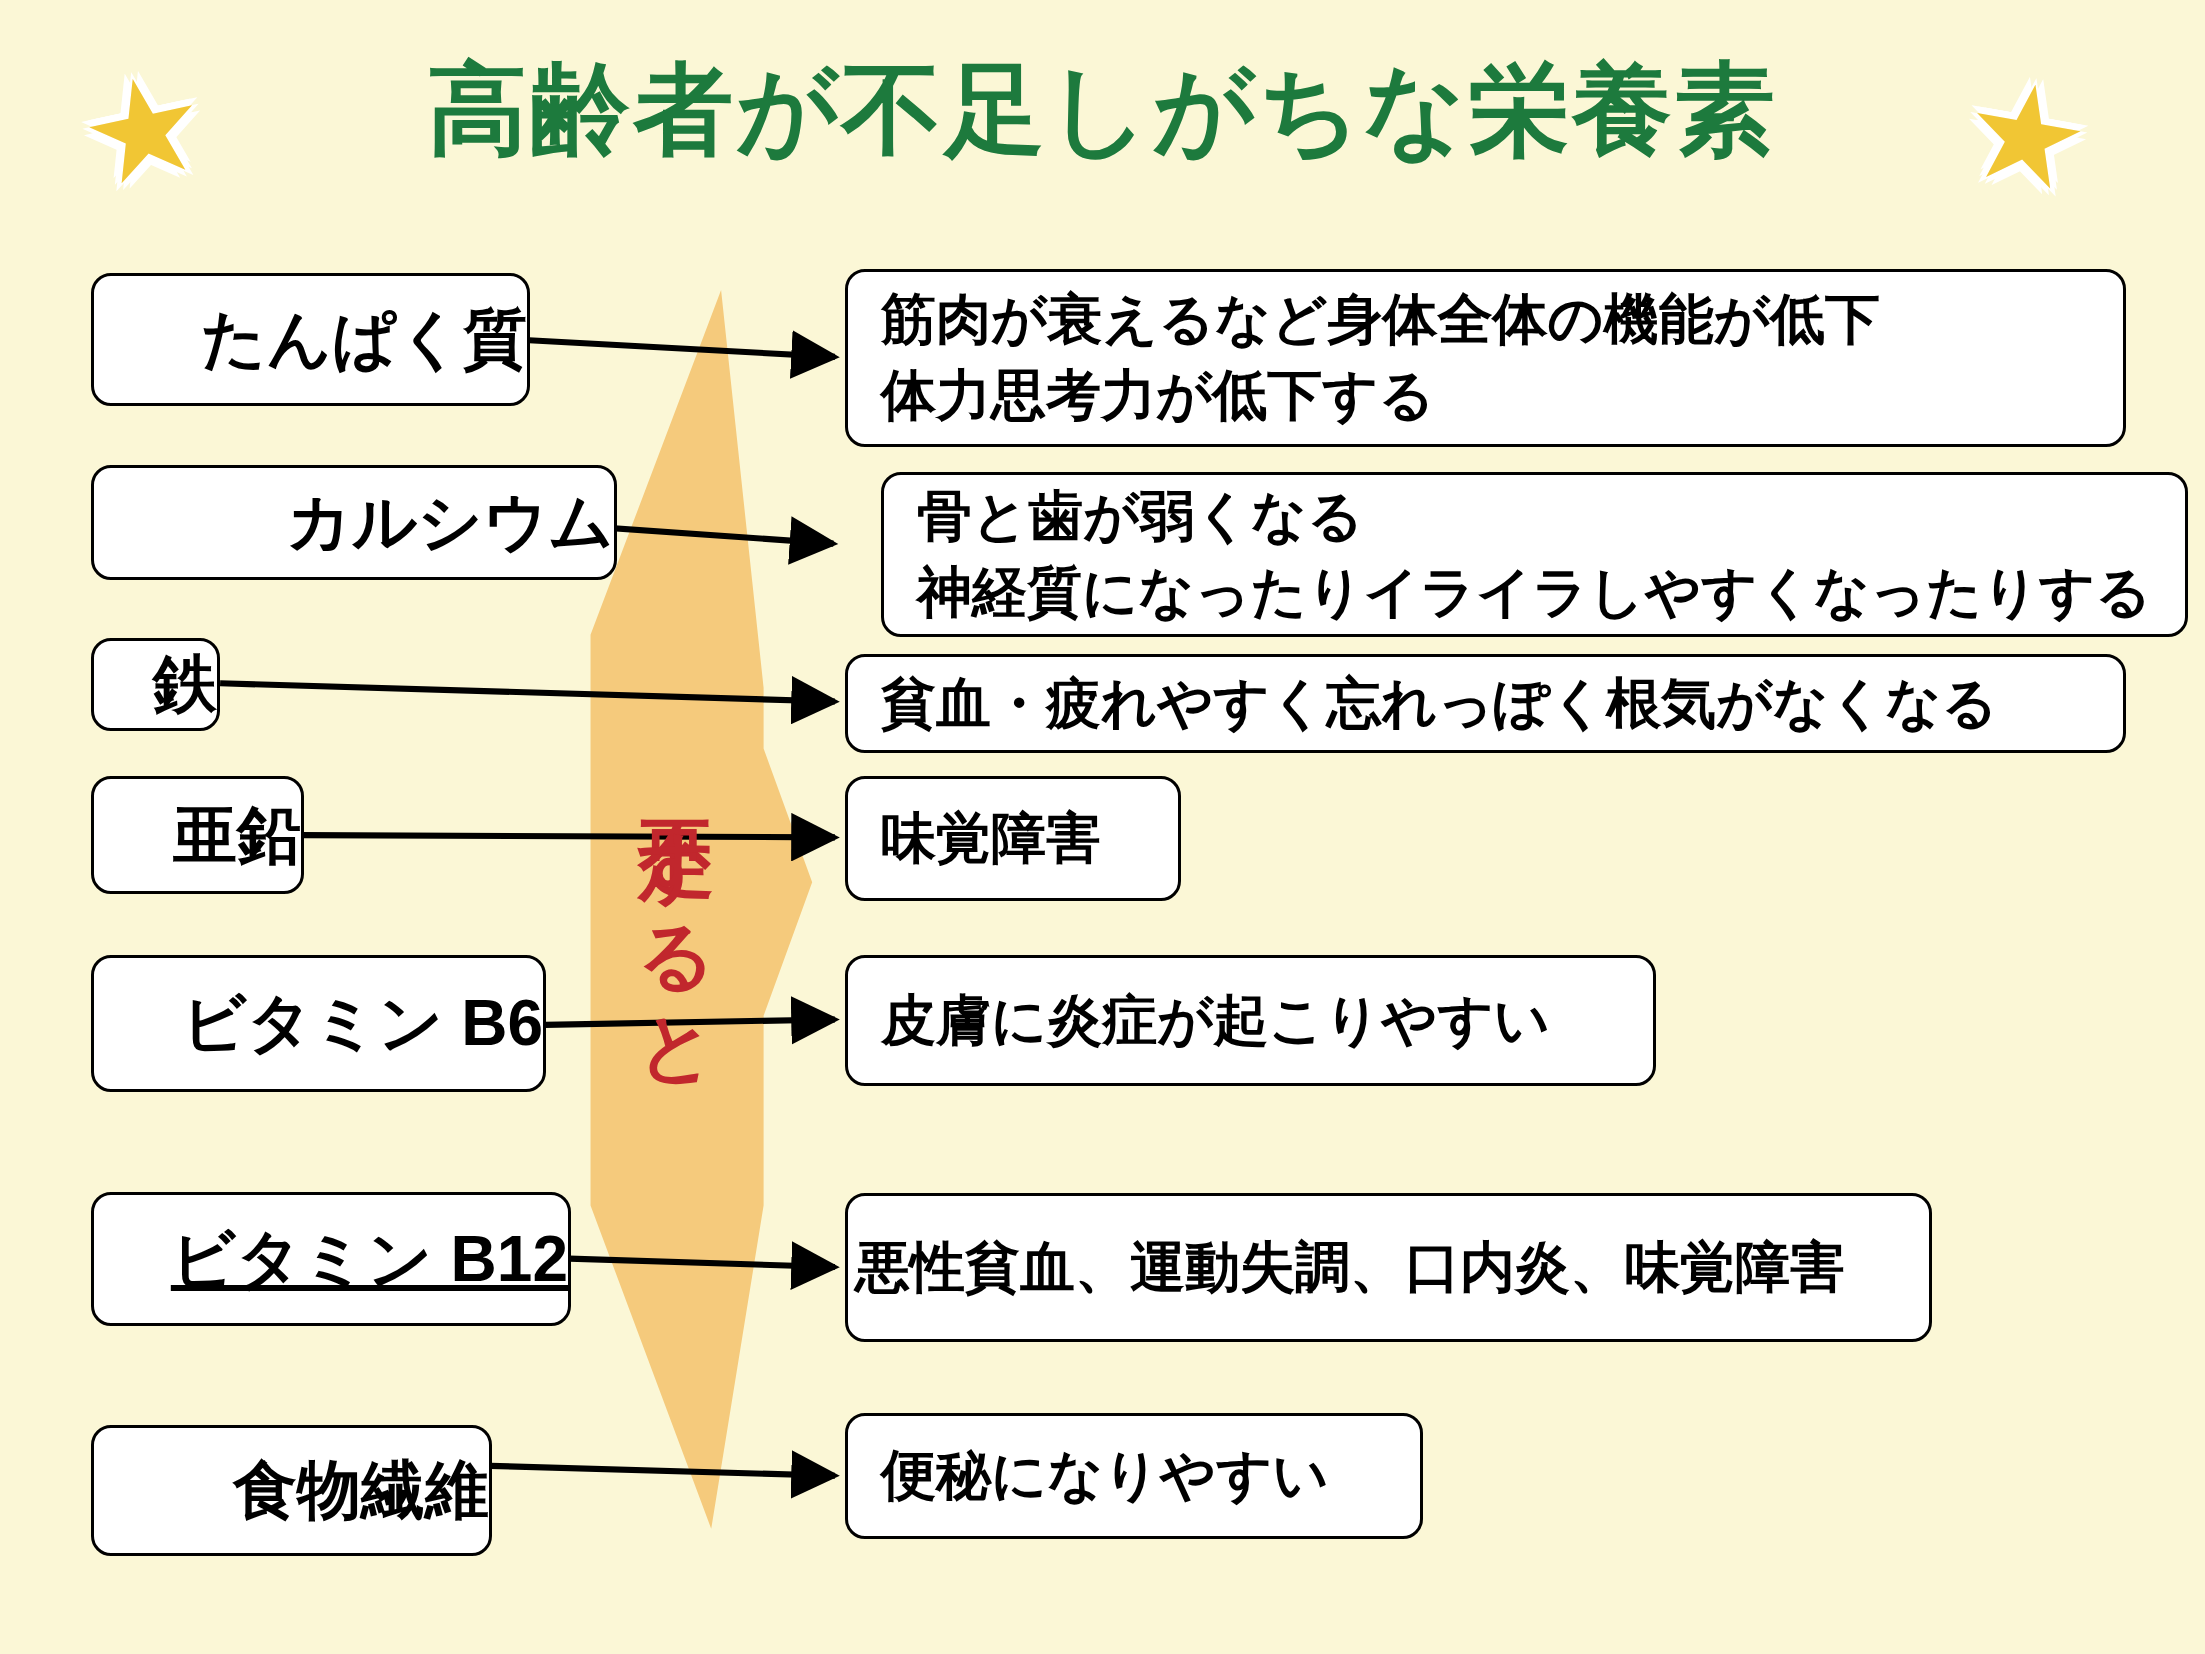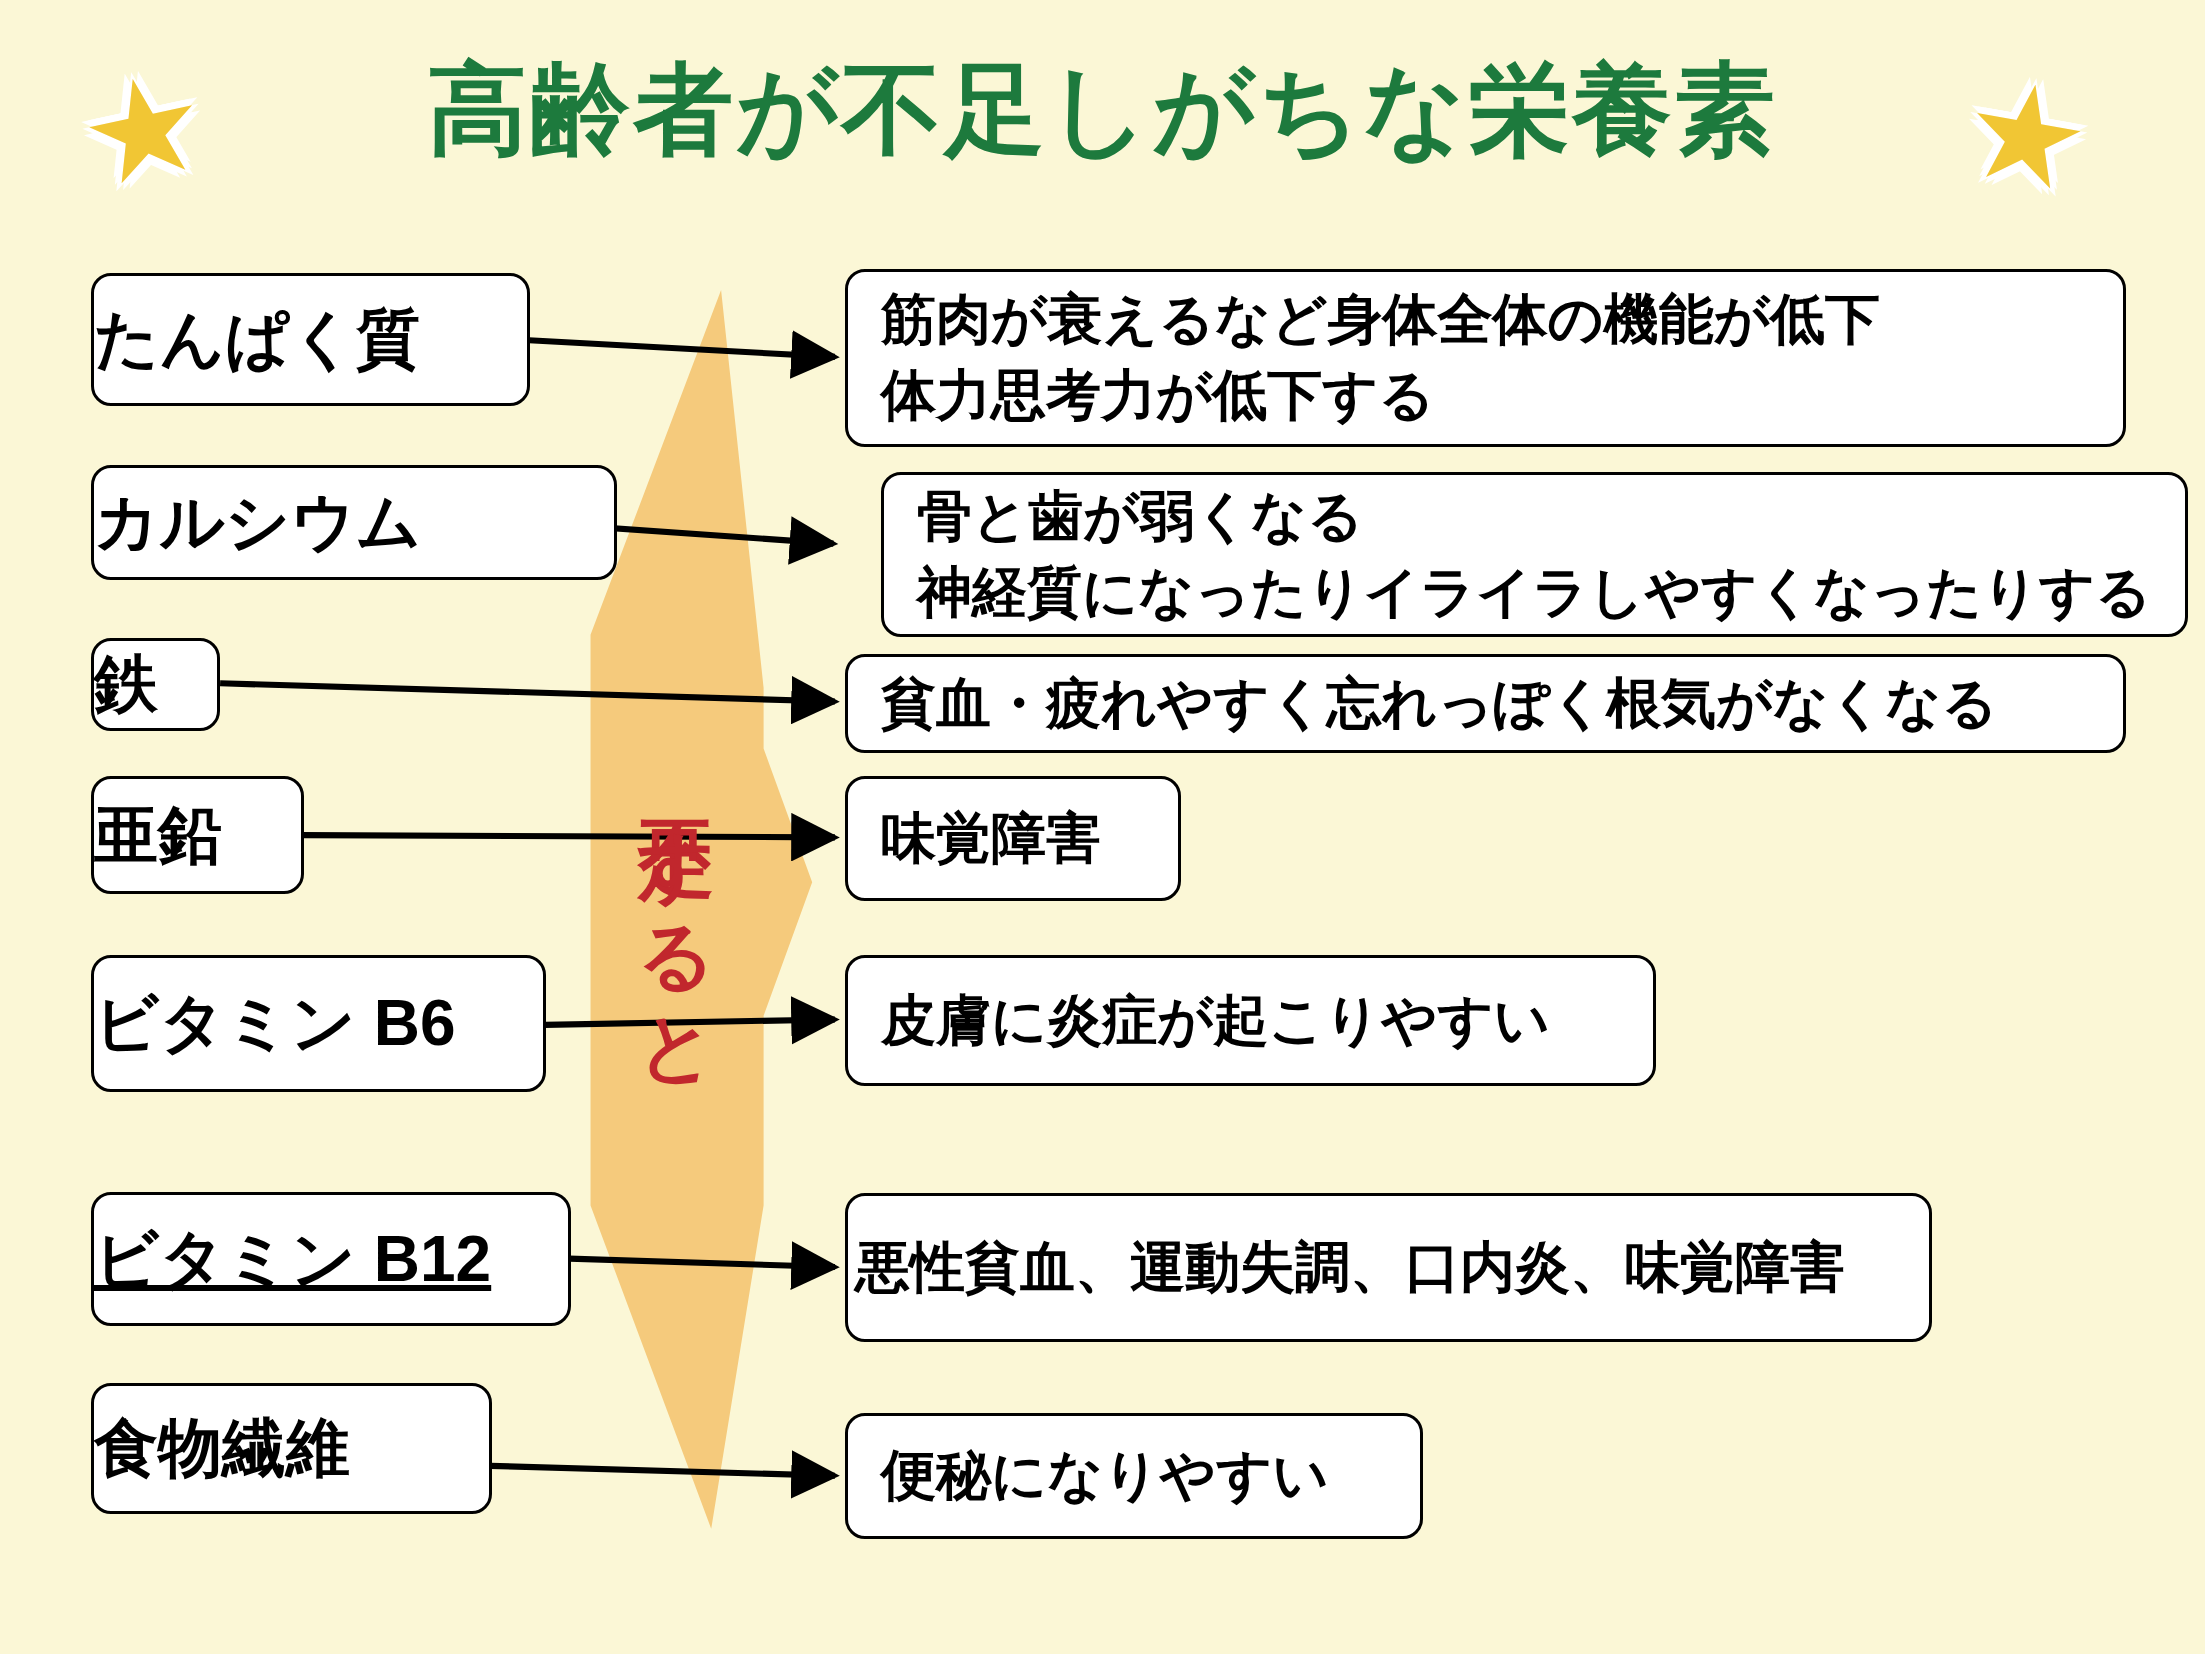--- a/index.html
+++ b/index.html
@@ -48,21 +48,21 @@
     position: absolute;
     background: #ffffff;
     border: 3.8px solid #000000;
     border-radius: 20px;
     display: flex;
     color: #000000;
   }
 
   .nbox {
     align-items: center;
-    justify-content: flex-start;
+    justify-content: flex-end;
     font-size: 64px;
     font-weight: bold;
     white-space: nowrap;
   }
 
   .ebox {
     flex-direction: column;
     align-items: flex-start;
     justify-content: center;
     font-size: 55px;
@@ -72,21 +72,21 @@
     white-space: nowrap;
   }
 
   
   .nb1 { left: 91px; top: 273px;  width: 439px; height: 133px; }
   .nb2 { left: 91px; top: 465px;  width: 526px; height: 115px; }
   .nb3 { left: 91px; top: 638px;  width: 129px; height: 93px; }
   .nb4 { left: 91px; top: 776px; width: 213px; height: 118px; }
   .nb5 { left: 91px; top: 955px; width: 455px; height: 137px; }
   .nb6 { left: 91px; top: 1192px; width: 480px; height: 134px; text-decoration: underline; }
-  .nb7 { left: 91px; top: 1383px; width: 401px; height: 131px; }
+  .nb7 { left: 91px; top: 1425px; width: 401px; height: 131px; }
 
   
   .eb1 { left: 845px; top: 269px;  width: 1281px; height: 178px; }
   .eb2 { left: 845px; top: 472px;  width: 1307px; height: 165px; margin-left: 36px; }
   .eb3 { left: 845px; top: 654px;  width: 1281px; height: 99px; }
   .eb4 { left: 845px; top: 776px; width: 336px;  height: 125px; }
   .eb5 { left: 845px; top: 955px; width: 811px; height: 131px; }
   .eb6 { left: 845px; top: 1193px; width: 1087px; height: 149px; padding-left: 7px; }
   .eb7 { left: 845px; top: 1413px; width: 578px;  height: 126px; }
 

